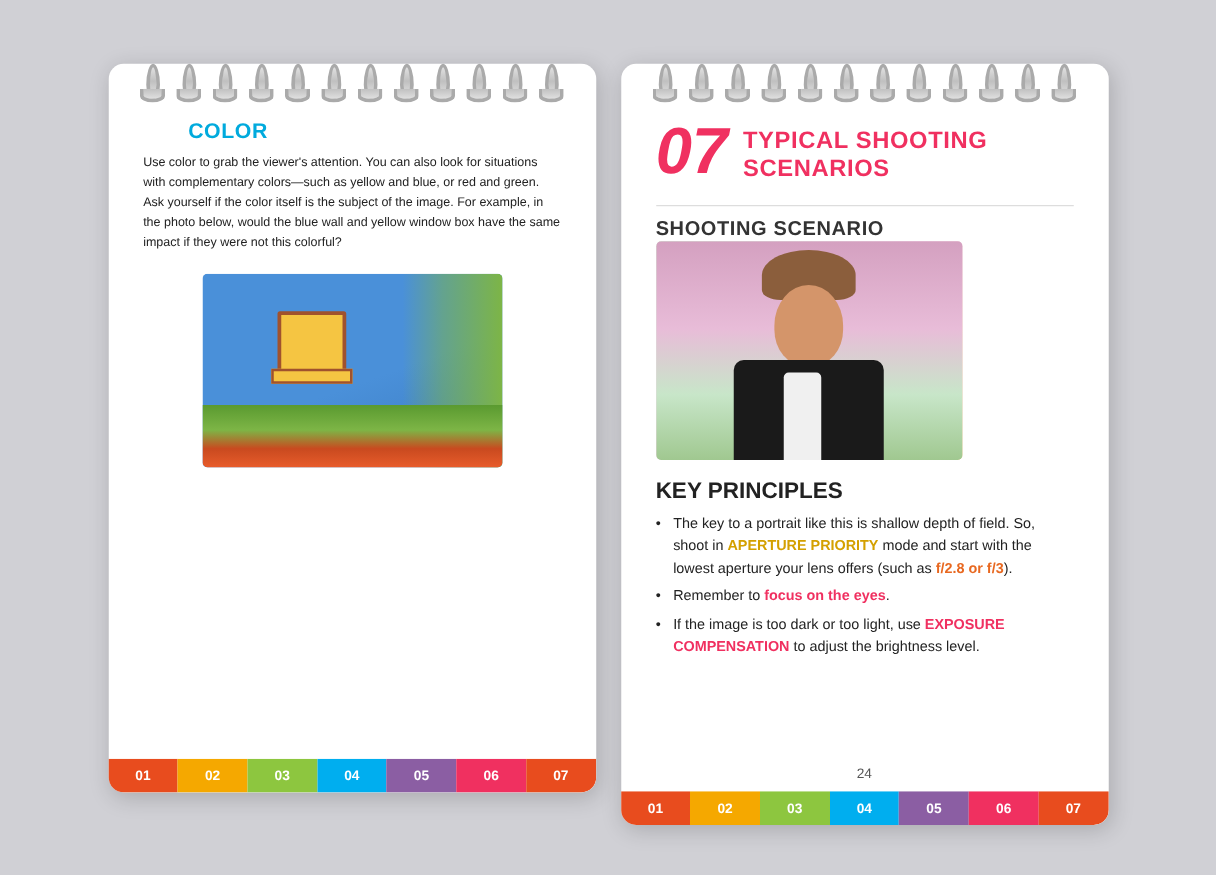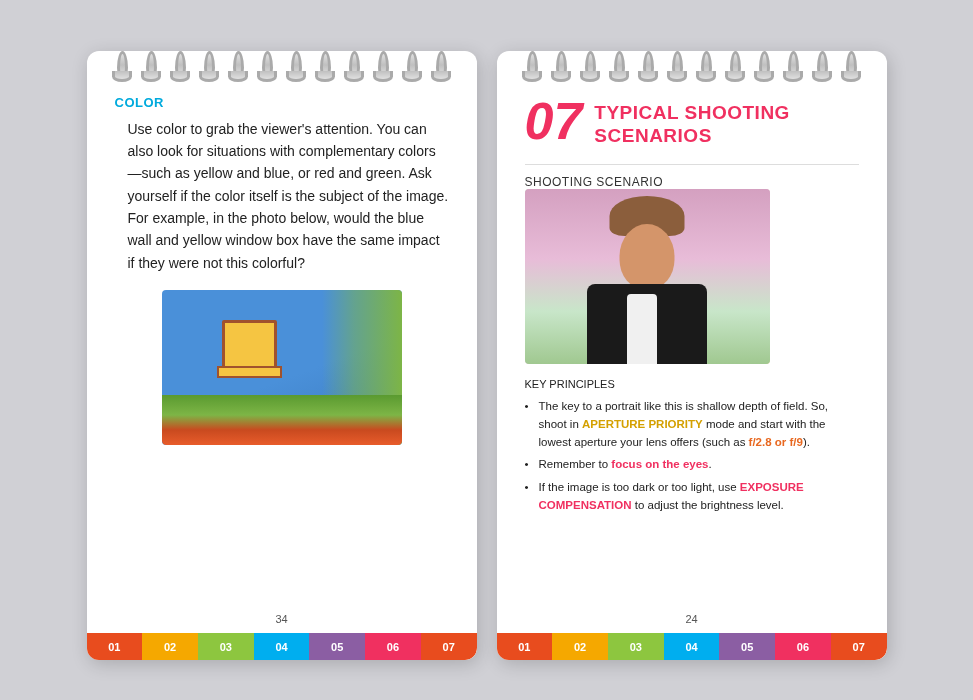--- a/index.html
+++ b/index.html
@@ -80,30 +80,30 @@
       flex: 1;
       text-align: center;
       padding: 8px 0 7px 0;
       font-size: 11px;
       font-weight: bold;
       color: white;
     }
     
     .section-title {
       color: #00aadd;
-      font-size: 13px;
+      font-size: 17px;
       font-weight: bold;
       margin-bottom: 8px;
       letter-spacing: 0.5px;
+      margin-left: 36px;
     }
     .body-text {
-      font-size: 14px;
+      font-size: 10px;
       line-height: 1.6;
       color: #222;
-      margin-left: 13px;
     }
     .photo-placeholder {
       margin: 16px auto 0 auto;
       width: 240px;
       height: 155px;
       border-radius: 4px;
       overflow: hidden;
       position: relative;
     }
     
@@ -166,22 +166,22 @@
     .chapter-title-text {
       font-size: 19px;
       font-weight: bold;
       color: #f03060;
       text-transform: uppercase;
       letter-spacing: 0.5px;
       line-height: 1.25;
       margin-top: 6px;
     }
     .scenario-label {
-      font-size: 12px;
-      font-weight: normal;
+      font-size: 16px;
+      font-weight: bold;
       color: #333;
       text-transform: uppercase;
       letter-spacing: 0.5px;
     }
     .scenario-type {
       font-size: 14px;
       font-weight: bold;
       color: #f03060;
       text-transform: uppercase;
       margin-top: 2px;
@@ -237,22 +237,22 @@
       position: absolute;
       bottom: 128px;
       left: 50%;
       transform: translateX(-50%);
       width: 75px;
       height: 40px;
       background: #8b5e3c;
       border-radius: 50% 50% 20% 20%;
     }
     .key-principles-title {
-      font-size: 11px;
-      font-weight: normal;
+      font-size: 18px;
+      font-weight: bold;
       color: #222;
       text-transform: uppercase;
       margin-bottom: 8px;
     }
     .bullet-list {
       list-style: none;
       padding: 0;
     }
     .bullet-list li {
       font-size: 11.5px;
@@ -317,21 +317,20 @@
       <div class="photo-placeholder">
         <div class="photo-house">
           <div class="vine"></div>
           <div class="window"></div>
           <div class="window-sill"></div>
           <div class="flowers"></div>
         </div>
       </div>
     </div>
 
-    <div class="page-number">34</div>
 
     <div class="tab-bar">
       <div class="tab" style="background:#e84c1e;">01</div>
       <div class="tab" style="background:#f5a800;">02</div>
       <div class="tab" style="background:#8dc63f;">03</div>
       <div class="tab" style="background:#00aeef;">04</div>
       <div class="tab" style="background:#8b5ea3;">05</div>
       <div class="tab" style="background:#f03060;">06</div>
       <div class="tab" style="background:#e84c1e; border-radius: 0 0 12px 0;">07</div>
     </div>
@@ -373,21 +372,21 @@
         <div class="hair"></div>
         <div class="head"></div>
         <div class="jacket"></div>
         <div class="jacket-white"></div>
       </div>
 
       <div class="key-principles-title">KEY PRINCIPLES</div>
 
       <ul class="bullet-list">
         <li>
-          The key to a portrait like this is shallow depth of field. So, shoot in <span class="highlight-yellow">APERTURE PRIORITY</span> mode and start with the lowest aperture your lens offers (such as <span class="highlight-orange">f/2.8 or f/9</span>).
+          The key to a portrait like this is shallow depth of field. So, shoot in <span class="highlight-yellow">APERTURE PRIORITY</span> mode and start with the lowest aperture your lens offers (such as <span class="highlight-orange">f/2.8 or f/3</span>).
         </li>
         <li>
           Remember to <span class="highlight-red">focus on the eyes</span>.
         </li>
         <li>
           If the image is too dark or too light, use <span class="highlight-red">EXPOSURE COMPENSATION</span> to adjust the brightness level.
         </li>
       </ul>
     </div>
 

